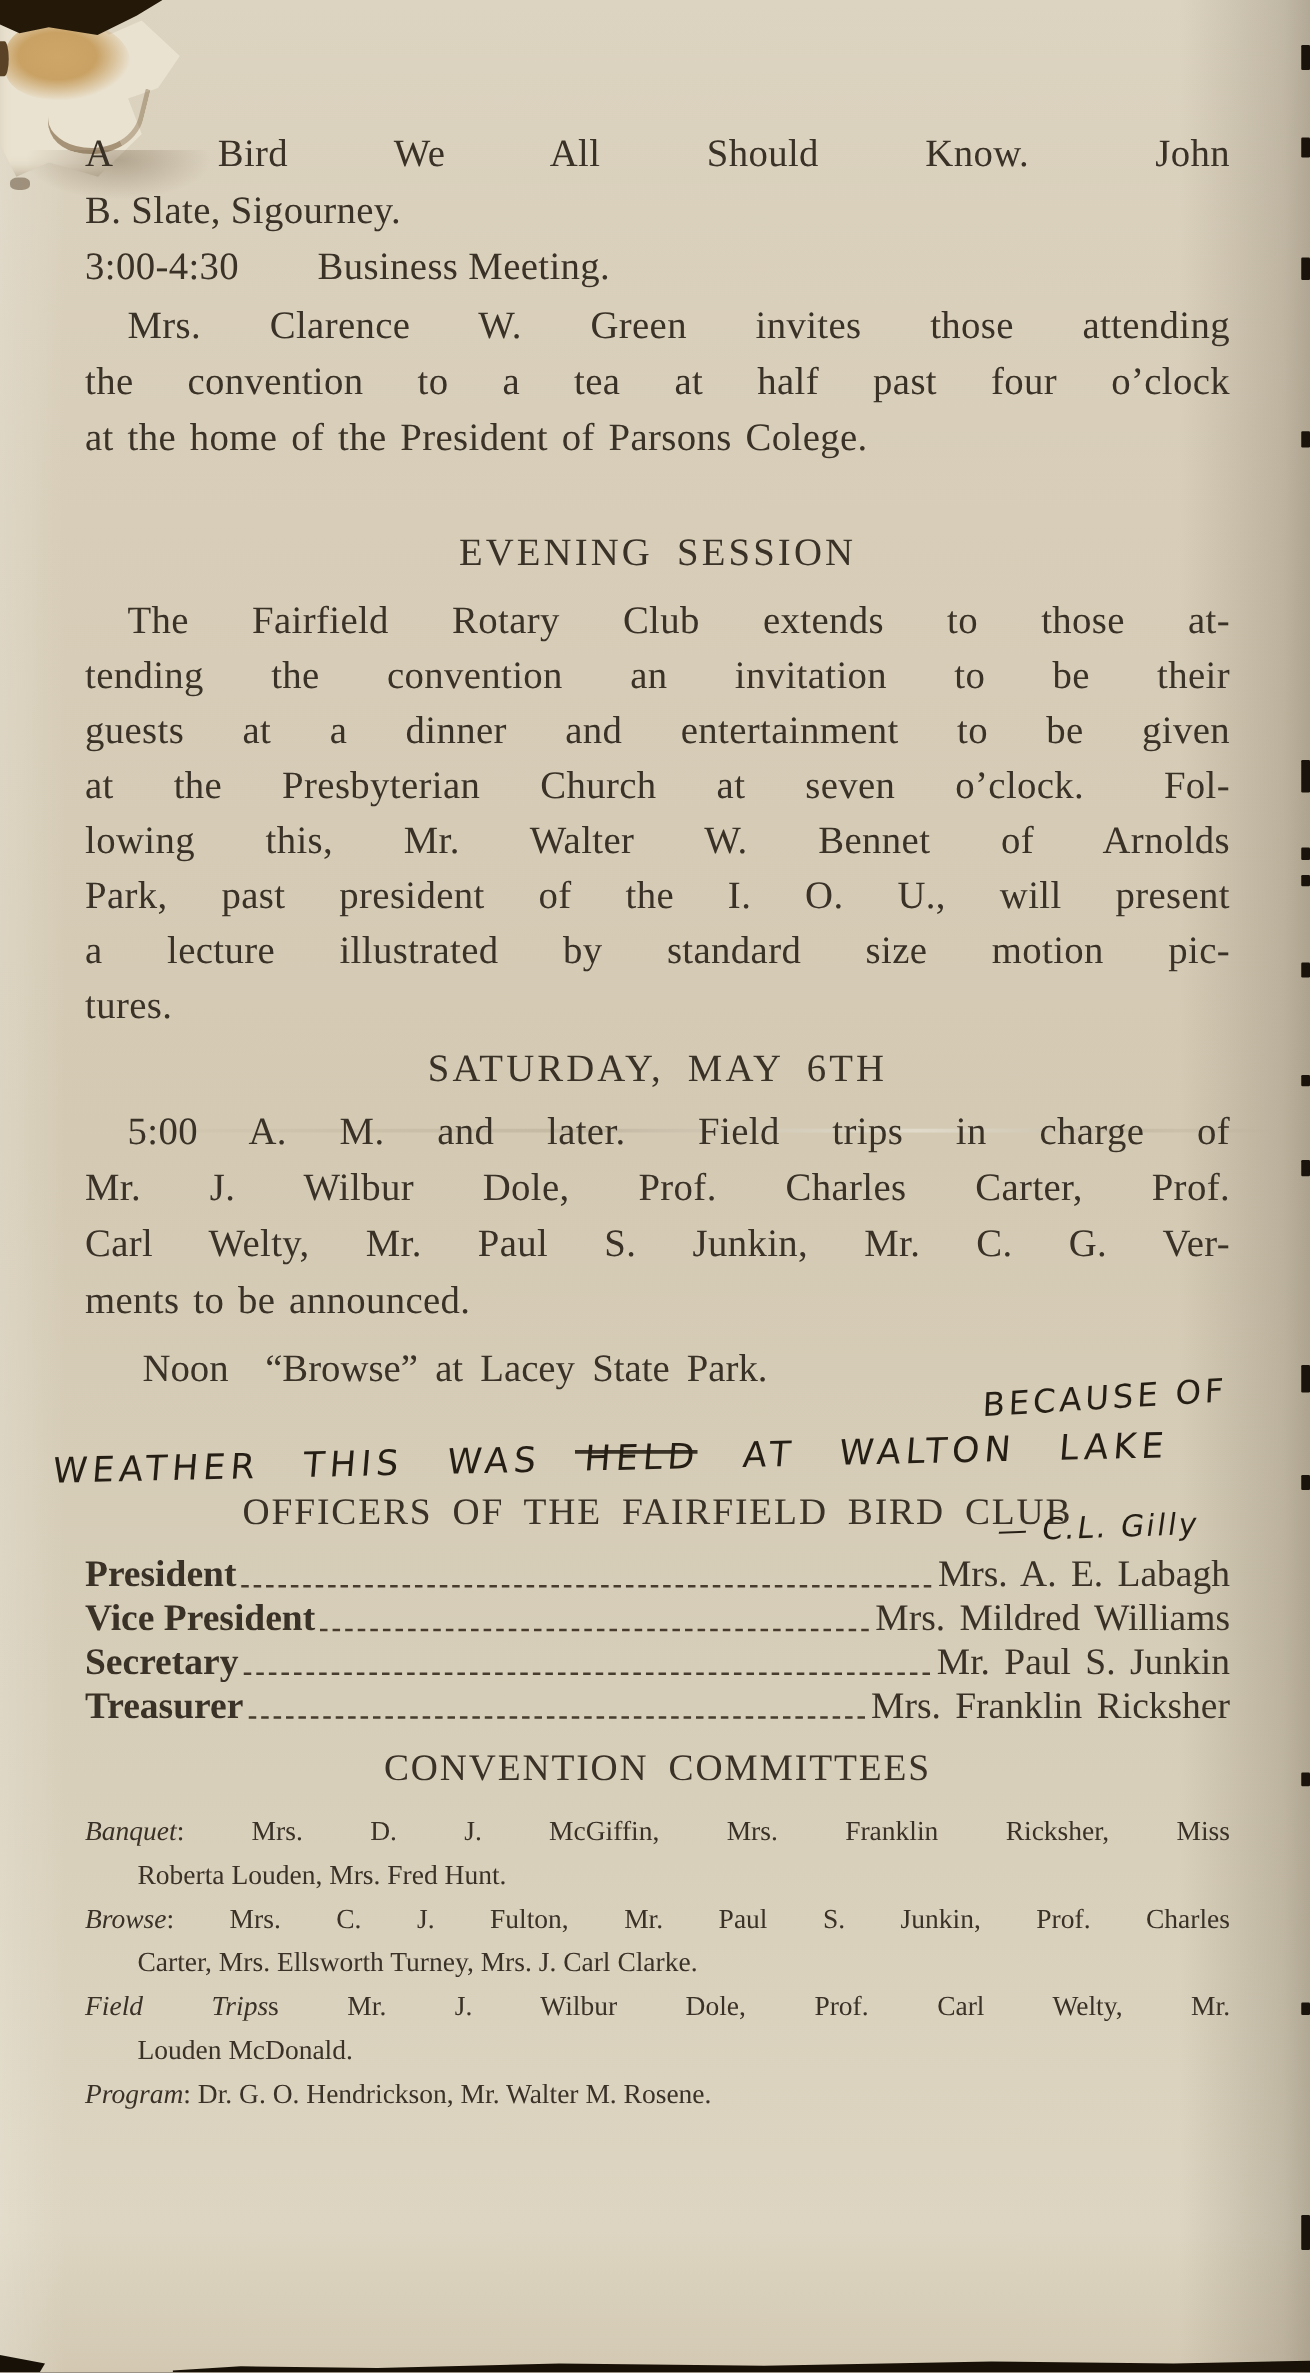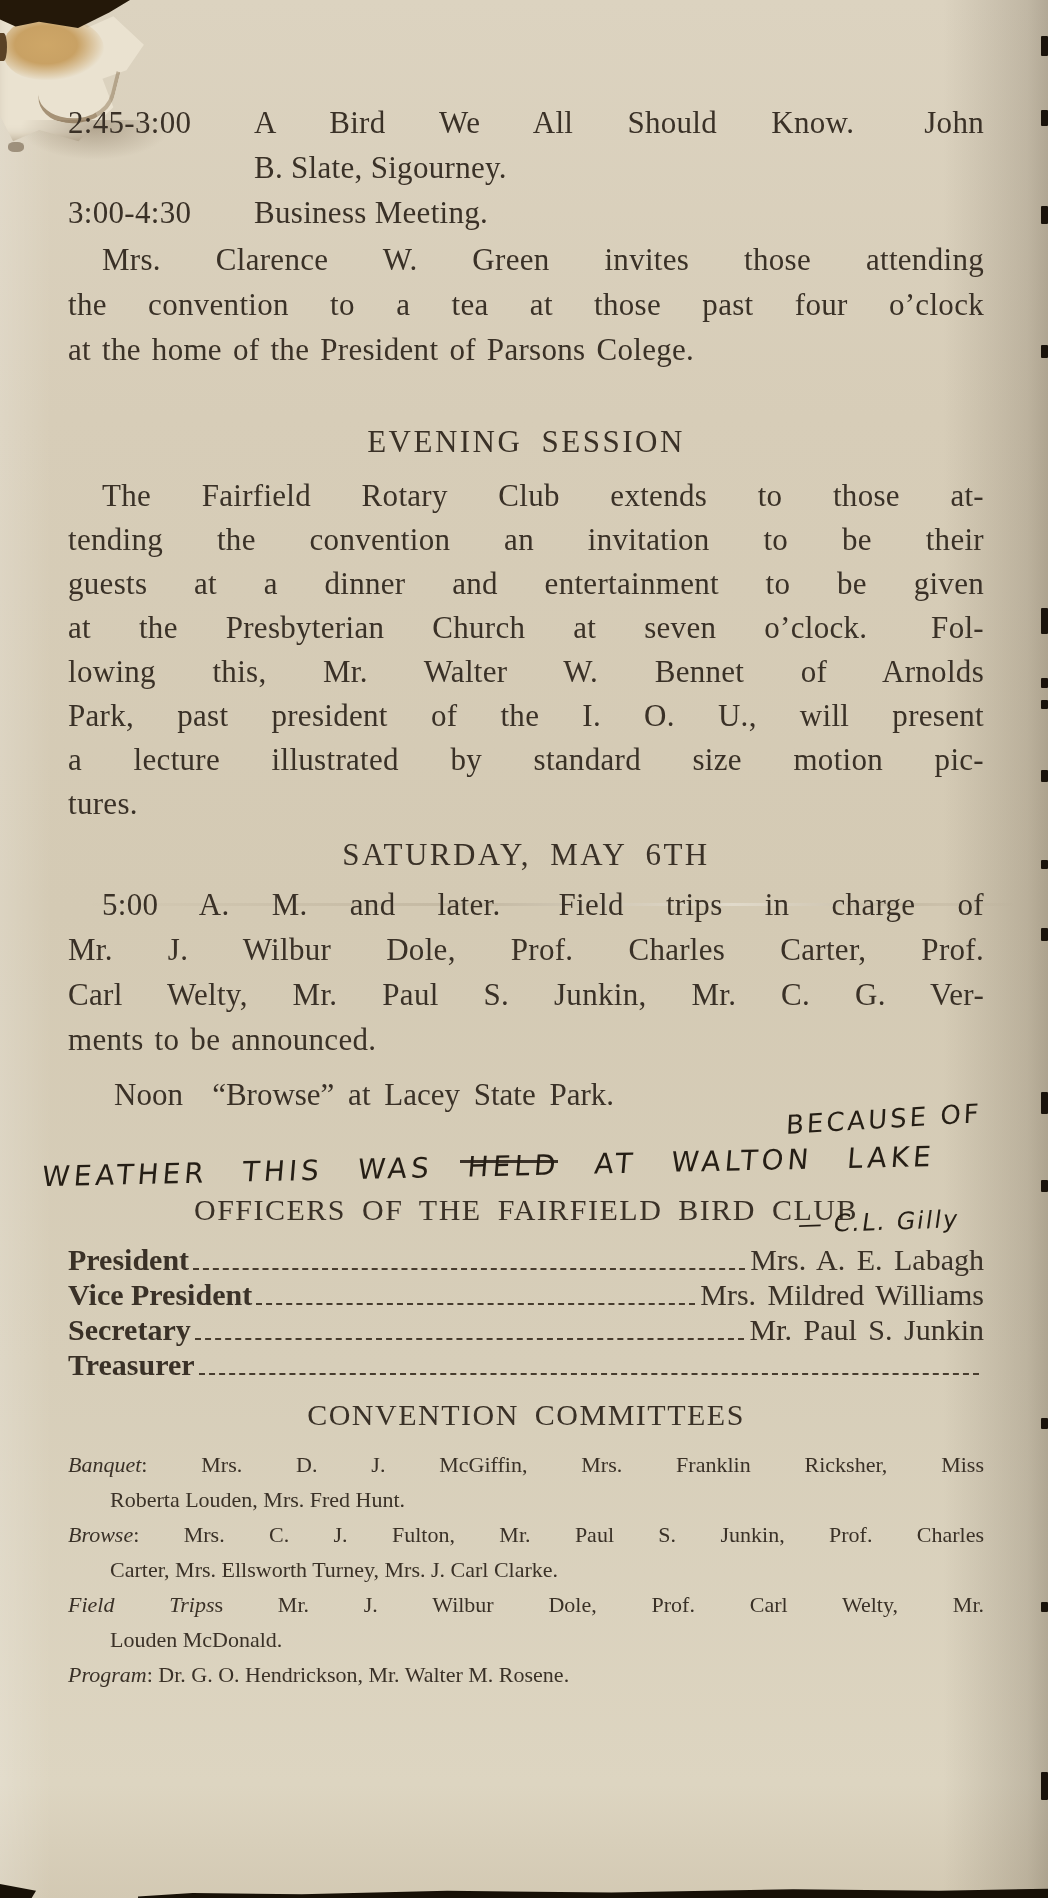--- a/index.html
+++ b/index.html
@@ -90,37 +90,36 @@
   <div class="tick" style="top:1418px;height:11px;"></div>
   <div class="tick" style="top:1602px;height:10px;"></div>
   <div class="tick" style="top:1772px;height:28px;"></div>
   <div class="bottom-band"></div>
   <div class="bottom-chip"></div>
 
   <div class="content">
 
     <div class="sched">
       <div class="sched-row">
-        <div class="sched-time">2:45-3:00</div>
         <div class="sched-desc">
           <div class="jline">A Bird We All Should Know.  John</div>
           <div class="lline">B. Slate, Sigourney.</div>
         </div>
       </div>
       <div class="sched-row">
         <div class="sched-time">3:00-4:30</div>
         <div class="sched-desc">
           <div class="lline">Business Meeting.</div>
         </div>
       </div>
     </div>
 
     <div class="para" style="margin-top:2px;">
       <div class="jline indent">Mrs. Clarence W. Green invites those attending</div>
-      <div class="jline">the convention to a tea at those past four o’clock</div>
+      <div class="jline">the convention to a tea at half past four o’clock</div>
       <div class="lline">at the home of the President of Parsons Colege.</div>
     </div>
 
     <div class="heading" style="margin-top:47px;">EVENING SESSION</div>
     <div class="para lh44" style="margin-top:10px;">
       <div class="jline indent">The Fairfield Rotary Club extends to those at-</div>
       <div class="jline">tending the convention an invitation to be their</div>
       <div class="jline">guests at a dinner and entertainment to be given</div>
       <div class="jline">at the Presbyterian Church at seven o’clock.  Fol-</div>
       <div class="jline">lowing this, Mr. Walter W. Bennet of Arnolds</div>
@@ -154,20 +153,21 @@
         <span class="off-name">Mrs. Mildred Williams</span>
       </div>
       <div class="off-row">
         <span class="off-title">Secretary</span>
         <span class="leader"></span>
         <span class="off-name">Mr. Paul S. Junkin</span>
       </div>
       <div class="off-row">
         <span class="off-title">Treasurer</span>
         <span class="leader"></span>
+        <span class="off-name">Mrs. Franklin Ricksher</span>
       </div>
     </div>
 
     <div class="heading" style="margin-top:10px; letter-spacing:1.5px; word-spacing:7px; font-size:30px;">CONVENTION COMMITTEES</div>
     <div class="comm">
       <div class="jline"><span class="ital">Banquet</span><span>: Mrs. D. J. McGiffin, Mrs. Franklin Ricksher, Miss</span></div>
       <div class="lline c-cont">Roberta Louden, Mrs. Fred Hunt.</div>
       <div class="jline"><span class="ital">Browse</span><span>: Mrs. C. J. Fulton, Mr. Paul S. Junkin, Prof. Charles</span></div>
       <div class="lline c-cont">Carter, Mrs. Ellsworth Turney, Mrs. J. Carl Clarke.</div>
       <div class="jline"><span class="ital">Field Trips</span><span>s Mr. J. Wilbur Dole, Prof. Carl Welty, Mr.</span></div>

